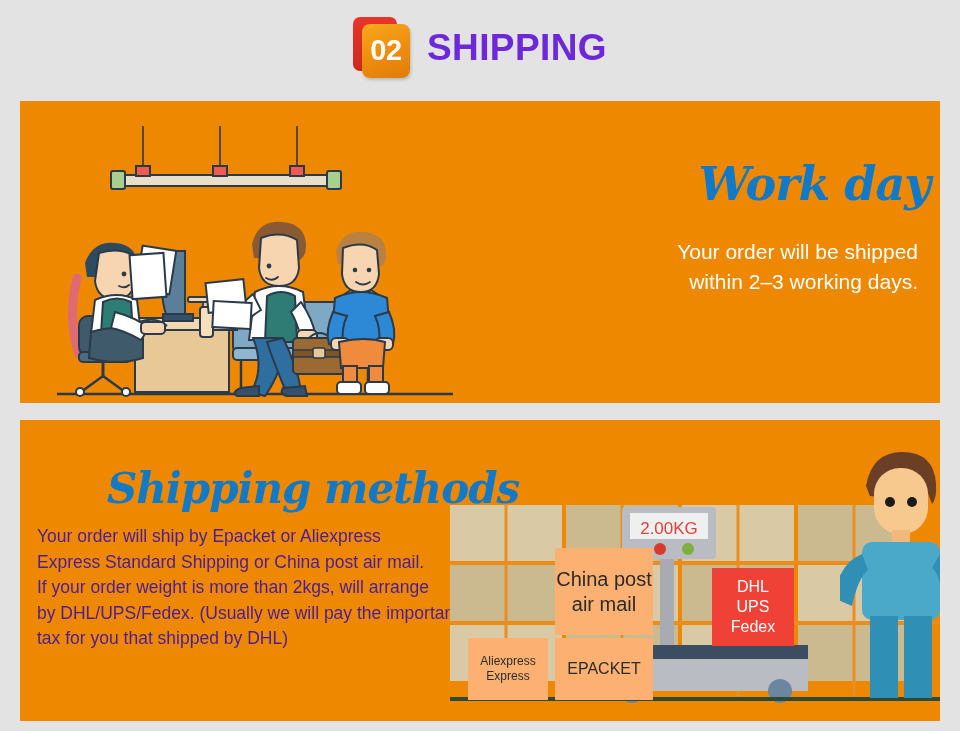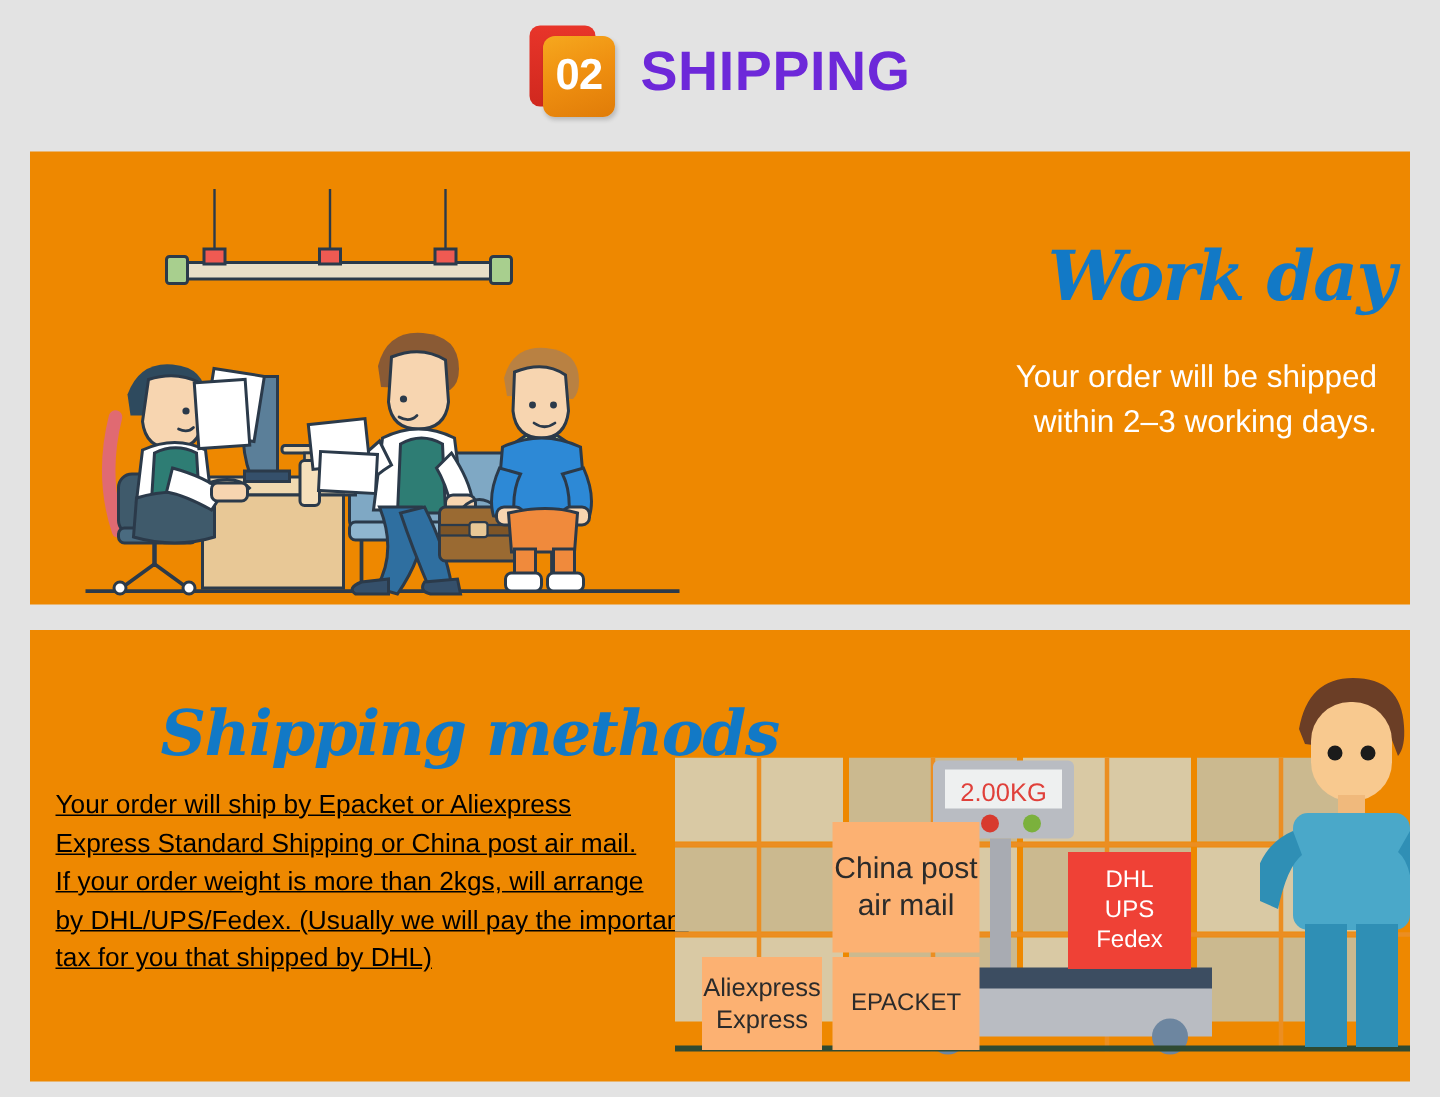--- a/index.html
+++ b/index.html
@@ -47,21 +47,21 @@
     letter-spacing:-1px;
   }
   #workday-heading{font-size:46px;line-height:1;margin:0 0 30px 17px;}
   .wd-body{
     color:#fff;font-size:21px;line-height:1.45;margin:12px;font-weight:400;
   }
 
   
   .mt-text{position:absolute;left:17px;top:48px;width:500px;}
   #methods-heading{font-size:42px;line-height:1;margin:0 0 14px 70px;}
-  .mt-body{color:#000000;font-size:17.5px;line-height:1.46;margin:0;text-decoration:underline;}
+  .mt-body{color:#4c1d95;font-size:17.5px;line-height:1.46;margin:0;}
   .mt-body div{white-space:nowrap;}
 
   
   .office{position:absolute;left:35px;top:25px;width:400px;height:275px;}
 
   
   .warehouse{position:absolute;left:430px;top:85px;width:490px;height:216px;}
 
   .lbl{
     position:absolute;background:#fcb172;color:#2b2b2b;
@@ -273,21 +273,21 @@
 
     <div class="lbl" style="left:535px;top:128px;width:98px;height:87px;font-size:20px;">
       <span>China post</span>
       <span>air mail</span>
     </div>
 
     <div class="lbl" style="left:535px;top:218px;width:98px;height:62px;font-size:16px;">
       <span>EPACKET</span>
     </div>
 
-    <div class="lbl" style="left:448px;top:218px;width:80px;height:62px;font-size:17px;align-items:center;">
+    <div class="lbl" style="left:448px;top:218px;width:80px;height:62px;font-size:12px;align-items:center;">
       <span>Aliexpress</span>
       <span>Express</span>
     </div>
 
     <div class="lbl lbl-red" style="left:692px;top:148px;width:82px;height:78px;font-size:16px;">
       <span>DHL</span>
       <span>UPS</span>
       <span>Fedex</span>
     </div>
 

